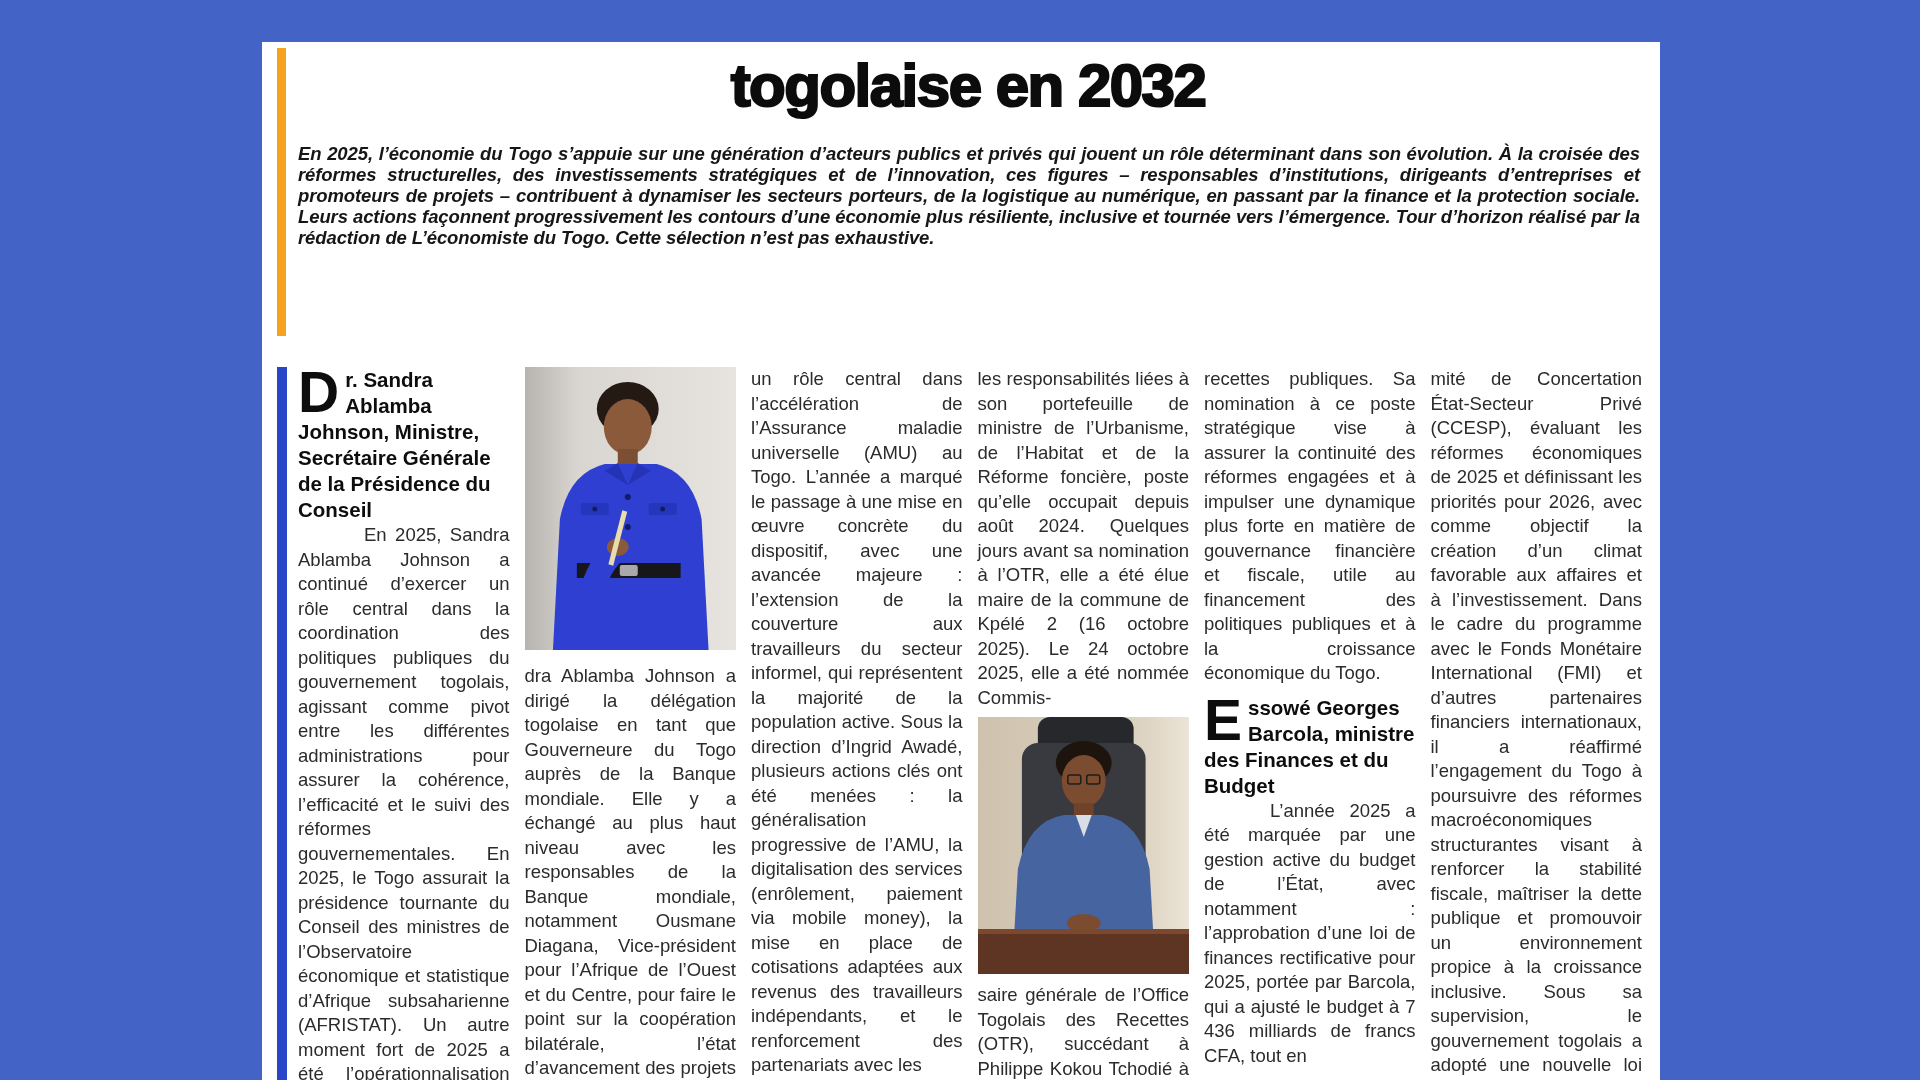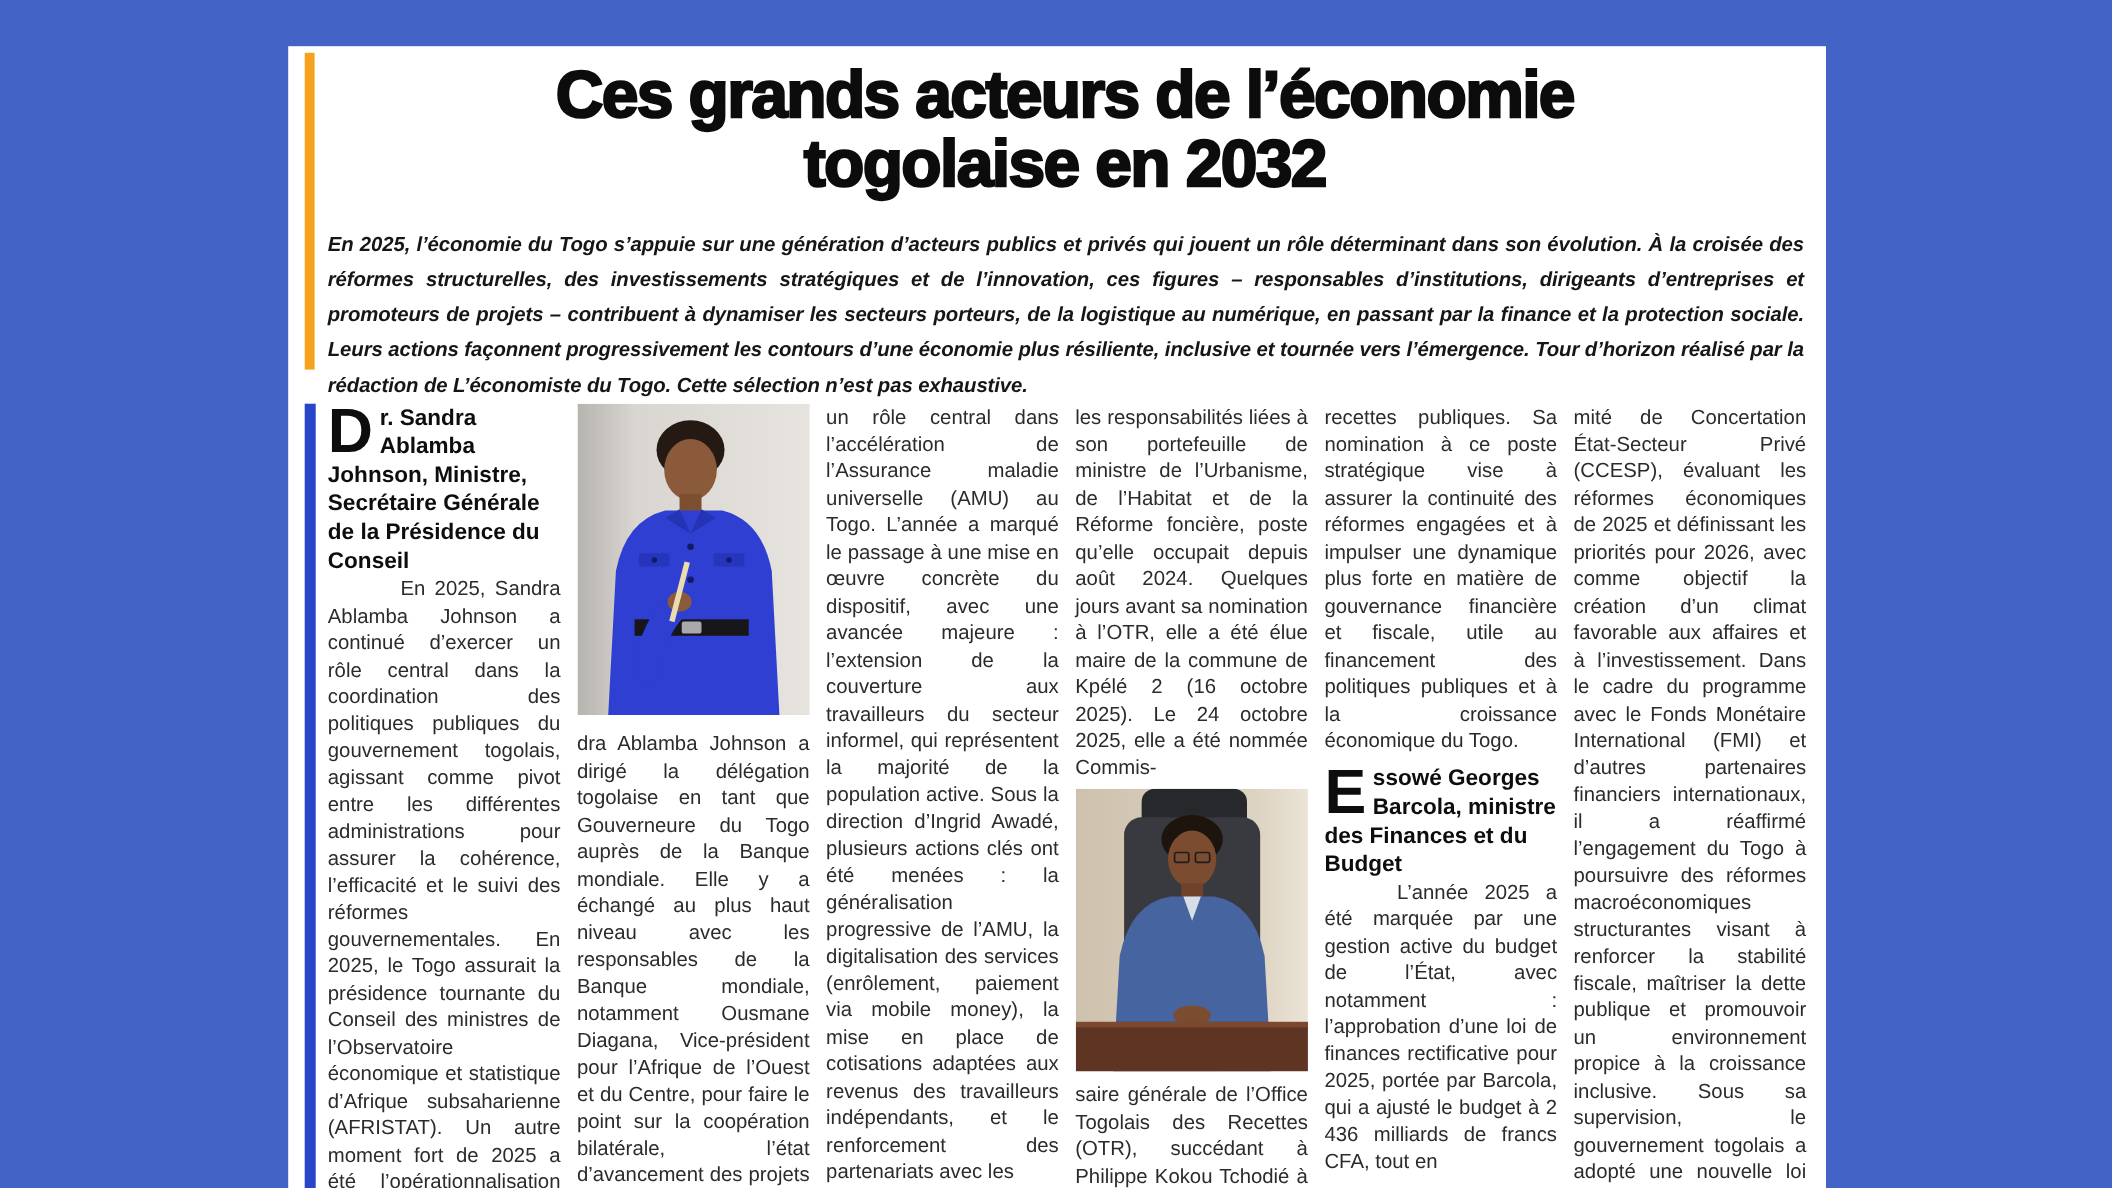--- a/index.html
+++ b/index.html
@@ -21,21 +21,21 @@
     background:#2945C8;
   }
   .title{
     margin:12px 30px 0 44px;text-align:center;
     font-weight:bold;color:#0c0c0c;
     font-size:60px;line-height:63px;letter-spacing:-1.5px;
     -webkit-text-stroke:2.2px #0c0c0c;
   }
   .intro{
     margin:26px 20px 0 36px;
-    font-size:18.5px;line-height:32px;letter-spacing:-0.1px;
+    font-size:18.5px;line-height:21px;letter-spacing:-0.1px;
     font-weight:bold;font-style:italic;color:#161616;
     text-align:justify;
   }
   .columns{
     position:absolute;left:36px;right:18px;top:325px;bottom:0;
     display:flex;gap:15px;align-items:flex-start;
   }
   .col{
     flex:1 1 0;min-width:0;
     font-size:18.5px;line-height:24.5px;color:#2b2b2b;
@@ -61,21 +61,20 @@
 </style>
 </head>
 <body>
 
 <div class="page">
 
   <div class="accent-orange"></div>
   <div class="accent-blue"></div>
 
   <div class="title">
-    <div>Ces grands acteurs de l’économie</div>
     <div>togolaise en 2032</div>
   </div>
 
   <p class="intro">En 2025, l’économie du Togo s’appuie sur une génération d’acteurs publics et privés qui jouent un rôle déterminant dans son évolution. À la croisée des réformes structurelles, des investissements stratégiques et de l’innovation, ces figures – responsables d’institutions, dirigeants d’entreprises et promoteurs de projets – contribuent à dynamiser les secteurs porteurs, de la logistique au numérique, en passant par la finance et la protection sociale. Leurs actions façonnent progressivement les contours d’une économie plus résiliente, inclusive et tournée vers l’émergence. Tour d’horizon réalisé par la rédaction de L’économiste du Togo. Cette sélection n’est pas exhaustive.</p>
 
   <div class="columns">
 
     <div class="col">
       <p class="col-heading">
         <span class="dropcap">D</span><span>r. Sandra Ablamba Johnson, Ministre, Secrétaire Générale de la Présidence du Conseil</span>
@@ -149,21 +148,21 @@
       </figure>
       <p>saire générale de l’Office Togolais des Recettes (OTR), succédant à Philippe Kokou Tchodié à la tête de cette régie financière stratégique pour l’État togolais. Cette</p>
     </div>
 
     <div class="col">
       <p>recettes publiques. Sa nomination à ce poste stratégique vise à assurer la continuité des réformes engagées et à impulser une dynamique plus forte en matière de gouvernance financière et fiscale, utile au financement des politiques publiques et à la croissance économique du Togo.</p>
       <div class="sp"></div>
       <p class="col-heading">
         <span class="dropcap">E</span><span>ssowé Georges Barcola, ministre des Finances et du Budget</span>
       </p>
-      <p class="indent">L’année 2025 a été marquée par une gestion active du budget de l’État, avec notamment : l’approbation d’une loi de finances rectificative pour 2025, portée par Barcola, qui a ajusté le budget à 2 436 milliards de francs CFA, tout en</p>
+      <p class="indent">L’année 2025 a été marquée par une gestion active du budget de l’État, avec notamment : l’approbation d’une loi de finances rectificative pour 2025, portée par Barcola, qui a ajusté le budget à 7 436 milliards de francs CFA, tout en</p>
     </div>
 
     <div class="col">
       <p>mité de Concertation État-Secteur Privé (CCESP), évaluant les réformes économiques de 2025 et définissant les priorités pour 2026, avec comme objectif la création d’un climat favorable aux affaires et à l’investissement. Dans le cadre du programme avec le Fonds Monétaire International (FMI) et d’autres partenaires financiers internationaux, il a réaffirmé l’engagement du Togo à poursuivre des réformes macroéconomiques structurantes visant à renforcer la stabilité fiscale, maîtriser la dette publique et promouvoir un environnement propice à la croissance inclusive. Sous sa supervision, le gouvernement togolais a adopté une nouvelle loi renforçant la lutte contre le blan-</p>
     </div>
 
   </div>
 </div>
 
 </body></html>

